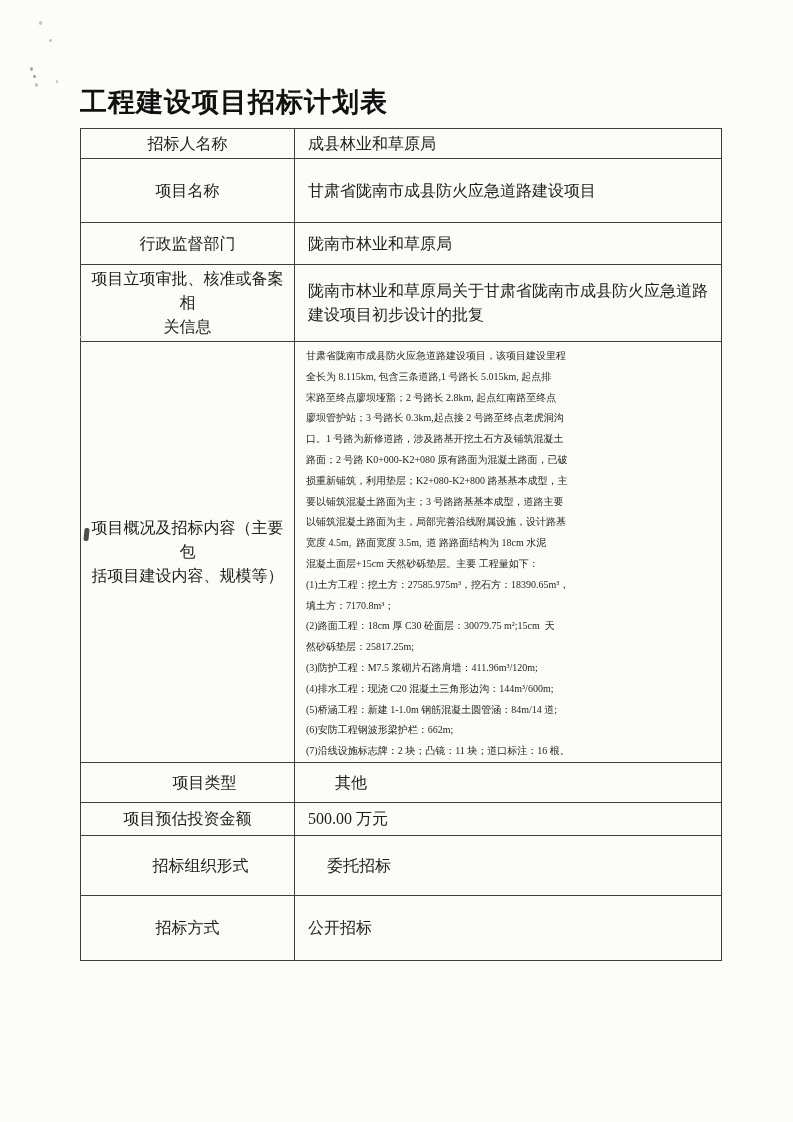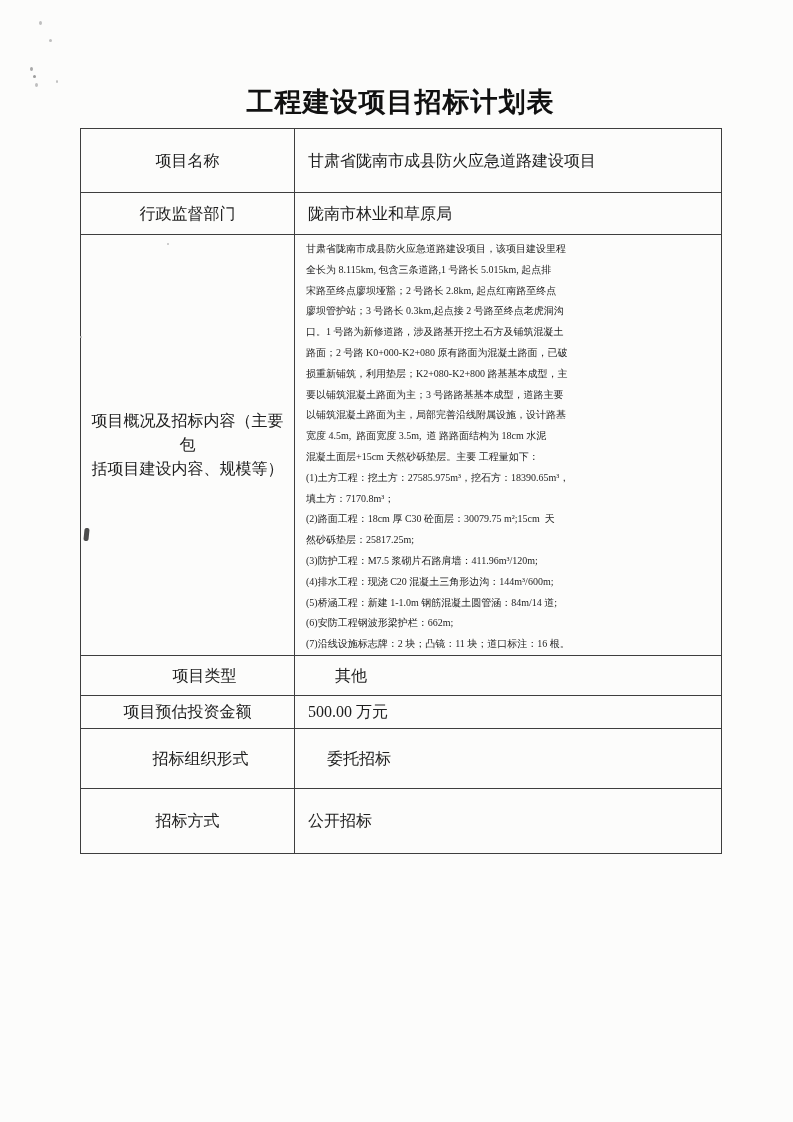--- a/index.html
+++ b/index.html
@@ -14,21 +14,21 @@
     background: #fcfcfb;
     overflow: hidden;
     color: #1d1d1d;
   }
 
   .doc-title {
     position: absolute;
     top: 84px;
     left: 80px;
     width: 641px;
-    text-align: center;
+    text-align: left;
     font-size: 27px;
     font-weight: bold;
     letter-spacing: 1px;
     color: #111;
   }
 
   table.bid-table {
     position: absolute;
     left: 80px;
     top: 128px;
@@ -102,27 +102,37 @@
 <div class="scan-page">
 
   <h1 class="doc-title">工程建设项目招标计划表</h1>
 
   <table class="bid-table">
     <colgroup>
         <col class="c-label">
         <col class="c-value">
       </colgroup>
     <tbody>
+      <tr class="r1">
+        <td class="label-cell">招标人名称</td>
+        <td class="value-cell">成县林业和草原局</td>
+      </tr>
       <tr class="r2">
         <td class="label-cell">项目名称</td>
         <td class="value-cell">甘肃省陇南市成县防火应急道路建设项目</td>
       </tr>
       <tr class="r3">
         <td class="label-cell">行政监督部门</td>
         <td class="value-cell">陇南市林业和草原局</td>
+      </tr>
+      <tr class="r4">
+        <td class="label-cell">项目立项审批、核准或备案相
+关信息</td>
+        <td class="value-cell">陇南市林业和草原局关于甘肃省陇南市成县防火应急道路
+建设项目初步设计的批复</td>
       </tr>
       <tr class="r5">
         <td class="label-cell">项目概况及招标内容（主要包
 括项目建设内容、规模等）</td>
         <td class="value-cell big">甘肃省陇南市成县防火应急道路建设项目，该项目建设里程
 全长为 8.115km, 包含三条道路,1 号路长 5.015km, 起点排
 宋路至终点廖坝垭豁；2 号路长 2.8km, 起点红南路至终点
 廖坝管护站；3 号路长 0.3km,起点接 2 号路至终点老虎洞沟
 口。1 号路为新修道路，涉及路基开挖土石方及铺筑混凝土
 路面；2 号路 K0+000-K2+080 原有路面为混凝土路面，已破

